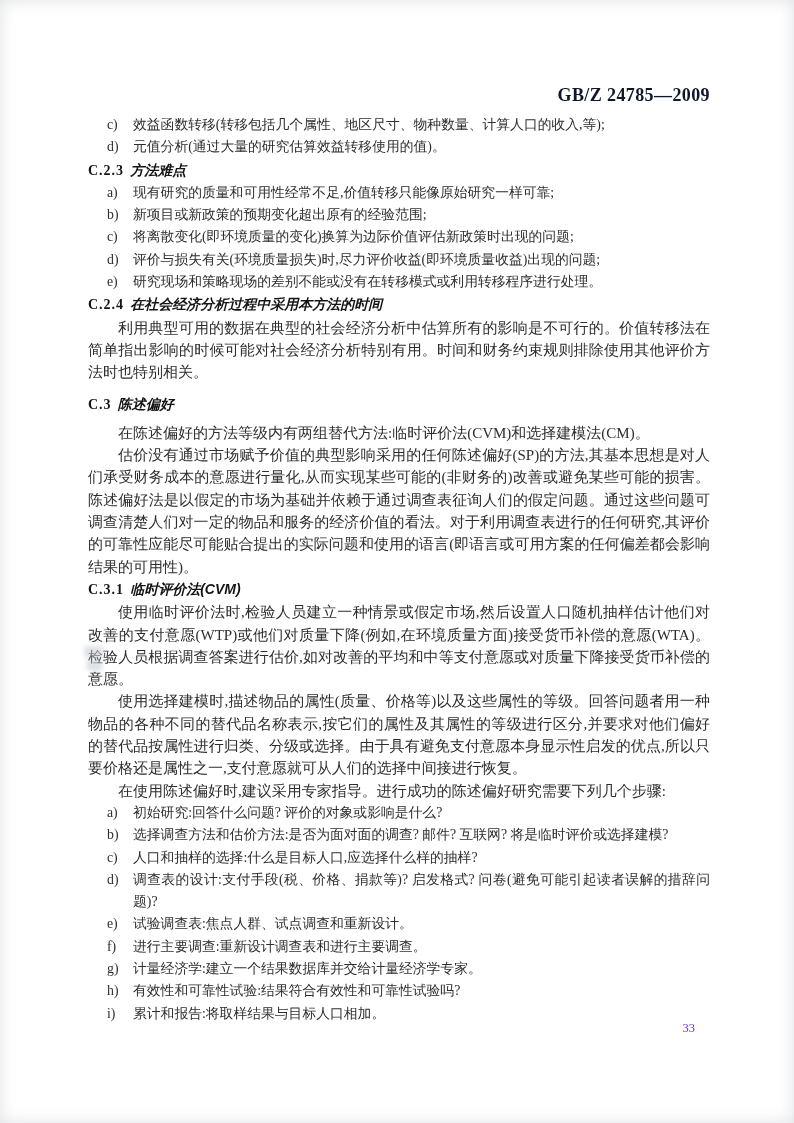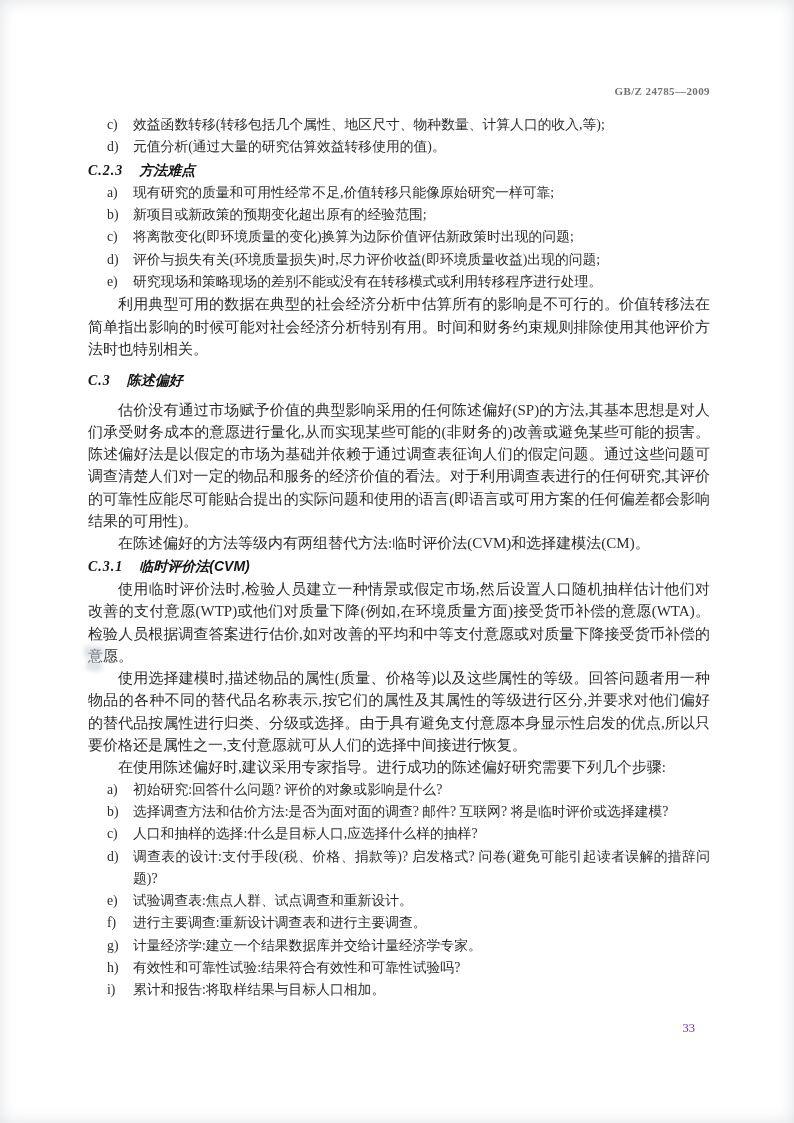--- a/index.html
+++ b/index.html
@@ -11,24 +11,24 @@
     font-family: "Liberation Serif", "DejaVu Serif", serif;
     color: #2d2d2d;
   }
   .page {
     position: absolute; inset: 0;
     box-shadow: inset 0 0 16px rgba(148,156,168,0.30);
   }
   .doc-header {
     position: absolute;
     top: 85px; right: 84px;
-    font-size: 11px;
+    font-size: 18px;
     font-weight: bold;
     letter-spacing: 0.4px;
-    color: #737373;
+    color: #0f172a;
     font-family: "Liberation Serif", "DejaVu Serif", serif;
   }
   .content {
     position: absolute;
     left: 88px; top: 114px;
     width: 622px;
   }
   .para {
     font-size: 15px;
     line-height: 22.3px;
@@ -53,23 +53,22 @@
     color: #2d2d2d;
   }
   .heading {
     font-weight: bold;
     font-size: 14px;
     line-height: 22.3px;
     color: #151515;
   }
   .heading .h-num {
     font-family: "Liberation Serif", "DejaVu Serif", serif;
-    margin-right: 16px;
+    margin-right: 6px;
     letter-spacing: 1px;
-    font-style: italic;
   }
   .heading .h-title {
     font-family: "Liberation Sans", "DejaVu Sans", sans-serif;
     font-style: italic;
   }
   .heading.major {
     margin-top: 9px;
     margin-bottom: 6px;
   }
   .page-number {
@@ -121,24 +120,25 @@
         </div>
         <div class="list-item">
           <span class="marker">d)</span>
           <span class="item-text">评价与损失有关(环境质量损失)时,尽力评价收益(即环境质量收益)出现的问题;</span>
         </div>
         <div class="list-item">
           <span class="marker">e)</span>
           <span class="item-text">研究现场和策略现场的差别不能或没有在转移模式或利用转移程序进行处理。</span>
         </div>
       </div>
+      <div class="heading"><span class="h-num">C.2.4</span><span class="h-title">在社会经济分析过程中采用本方法的时间</span></div>
       <div class="para">利用典型可用的数据在典型的社会经济分析中估算所有的影响是不可行的。价值转移法在简单指出影响的时候可能对社会经济分析特别有用。时间和财务约束规则排除使用其他评价方法时也特别相关。</div>
       <div class="heading major"><span class="h-num">C.3</span><span class="h-title">陈述偏好</span></div>
+      <div class="para">在陈述偏好的方法等级内有两组替代方法:临时评价法(CVM)和选择建模法(CM)。</div>
       <div class="para">估价没有通过市场赋予价值的典型影响采用的任何陈述偏好(SP)的方法,其基本思想是对人们承受财务成本的意愿进行量化,从而实现某些可能的(非财务的)改善或避免某些可能的损害。陈述偏好法是以假定的市场为基础并依赖于通过调查表征询人们的假定问题。通过这些问题可调查清楚人们对一定的物品和服务的经济价值的看法。对于利用调查表进行的任何研究,其评价的可靠性应能尽可能贴合提出的实际问题和使用的语言(即语言或可用方案的任何偏差都会影响结果的可用性)。</div>
-      <div class="para">在陈述偏好的方法等级内有两组替代方法:临时评价法(CVM)和选择建模法(CM)。</div>
       <div class="heading"><span class="h-num">C.3.1</span><span class="h-title">临时评价法(CVM)</span></div>
       <div class="para">使用临时评价法时,检验人员建立一种情景或假定市场,然后设置人口随机抽样估计他们对改善的支付意愿(WTP)或他们对质量下降(例如,在环境质量方面)接受货币补偿的意愿(WTA)。检验人员根据调查答案进行估价,如对改善的平均和中等支付意愿或对质量下降接受货币补偿的意愿。</div>
       <div class="para">使用选择建模时,描述物品的属性(质量、价格等)以及这些属性的等级。回答问题者用一种物品的各种不同的替代品名称表示,按它们的属性及其属性的等级进行区分,并要求对他们偏好的替代品按属性进行归类、分级或选择。由于具有避免支付意愿本身显示性启发的优点,所以只要价格还是属性之一,支付意愿就可从人们的选择中间接进行恢复。</div>
       <div class="para">在使用陈述偏好时,建议采用专家指导。进行成功的陈述偏好研究需要下列几个步骤:</div>
       <div class="list">
         <div class="list-item">
           <span class="marker">a)</span>
           <span class="item-text">初始研究:回答什么问题? 评价的对象或影响是什么?</span>
         </div>
         <div class="list-item">

